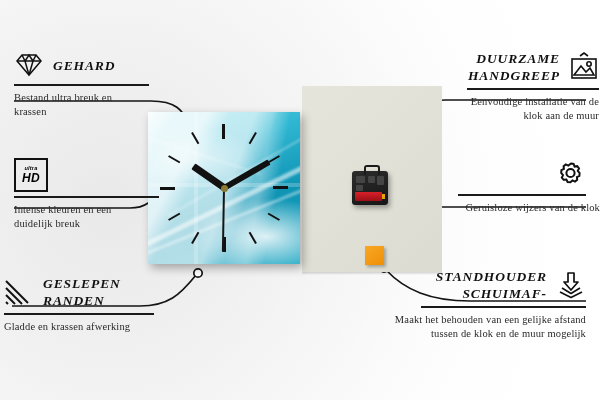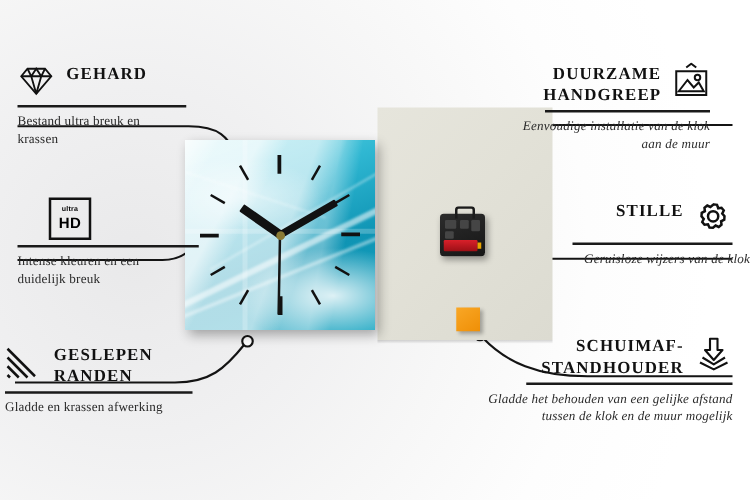--- a/index.html
+++ b/index.html
@@ -82,38 +82,38 @@
   .mechanism .battery:after{
     content:"";position:absolute;right:-3px;top:2px;width:3px;height:5px;background:#e8a400;
   }
   .spacer-foam{
     position:absolute;left:365px;top:246px;width:19px;height:19px;
     background:linear-gradient(145deg,#f9a726,#ef8f06);
     box-shadow:2px 2px 3px rgba(0,0,0,.28);
   }
   
   .callout{position:absolute;width:215px;}
-  .callout .head{display:flex;gap:9px;}
+  .callout .head{display:flex;align-items:center;gap:9px;font-style:italic;}
   .callout.right .head{flex-direction:row-reverse;}
   .callout .title{
     font-size:13.5px;font-weight:700;letter-spacing:.9px;color:#111;
     line-height:1.26;text-transform:uppercase;
   }
   .callout.left .title{text-align:left;}
   .callout.right .title{text-align:right;}
   .callout .rule{height:1.5px;background:#1a1a1a;margin:4px 0 5px;}
   .callout .desc{
     font-size:10.5px;line-height:1.34;color:#2a2a2a;letter-spacing:.15px;
   }
-  .callout.right .desc{text-align:right;font-style:italic;}
+  .callout.right .desc{text-align:right;}
   .ico{width:30px;height:30px;flex:0 0 30px;display:block;}
   .ico svg{display:block;width:30px;height:30px;}
   .hdicon{
     width:30px;height:30px;flex:0 0 30px;border:2px solid #111;
-    display:flex;flex-direction:column;align-items:center;justify-content:center;line-height:1;margin-left:25px;
+    display:flex;flex-direction:column;align-items:center;justify-content:center;line-height:1;
   }
   .hdicon .u{font-size:5.6px;font-weight:700;letter-spacing:.2px;font-family:"Liberation Sans",sans-serif;}
   .hdicon .hd{font-size:12px;font-weight:700;letter-spacing:.3px;font-family:"Liberation Sans",sans-serif;margin-top:1px;}
   svg.conn{position:absolute;left:0;top:0;width:600px;height:400px;pointer-events:none;}
 </style>
 </head>
 <body>
 
 <div id="stage">
 
@@ -243,21 +243,21 @@
       </span>
       <div class="title">
         <div>GESLEPEN</div>
         <div>RANDEN</div>
       </div>
     </div>
     <div class="rule" style="width:150px"></div>
     <div class="desc" style="width:160px">Gladde en krassen afwerking</div>
   </div>
 
-  <div class="callout right" style="left:353px;top:50px;">
+  <div class="callout right" style="left:384px;top:50px;">
     <div class="head">
       <span class="ico">
         <svg viewBox="0 0 30 30">
             <g fill="none" stroke="#111" stroke-width="1.6">
           <rect x="3" y="7" width="24" height="19"></rect>
           <path d="M11 4 L15 1 L19 4"></path>
           <path d="M5 23 L12 14 L17 20 L21 16 L25 23 Z" fill="none"></path>
           <circle cx="20" cy="12" r="2.2"></circle>
         </g>
           </svg>
@@ -275,40 +275,39 @@
     <div class="head">
       <span class="ico">
         <svg viewBox="0 0 30 30">
             <g fill="none" stroke="#111" stroke-width="2">
           <path d="M15 3.5 L17.6 3.9 L18.6 6.6 L21.2 6.2 L23 8.4 L21.8 10.9 L23.6 13 L23.4 15.8 L20.9 17 L21.2 19.8 L19 21.6 L16.5 20.4 L14.4 22.2 L11.6 22 L10.4 19.5 L7.6 19.8 L5.8 17.6 L7 15.1 L5.2 13 L5.4 10.2 L7.9 9 L7.6 6.2 L9.8 4.4 L12.3 5.6 Z"></path>
           <circle cx="14.5" cy="13" r="4.1"></circle>
         </g>
           </svg>
       </span>
       <div class="title">
-        <div>STILLE</div>
       </div>
     </div>
     <div class="rule" style="width:128px;margin-left:87px"></div>
     <div class="desc" style="width:140px;margin-left:89px">Geruisloze wijzers van de klok</div>
   </div>
 
   <div class="callout right" style="left:371px;top:268px;width:215px;">
     <div class="head">
       <span class="ico">
         <svg viewBox="0 0 30 30">
             <g fill="none" stroke="#111" stroke-width="1.7" stroke-linejoin="round">
           <path d="M12 3 L18 3 L18 12 L22 12 L15 20 L8 12 L12 12 Z"></path>
           <path d="M6 18 L15 23.5 L24 18"></path>
           <path d="M4 22 L15 27.5 L26 22"></path>
         </g>
           </svg>
       </span>
       <div class="title">
+        <div>STANDHOUDER</div>
         <div>SCHUIMAF-</div>
-        <div>STANDHOUDER</div>
       </div>
     </div>
     <div class="rule" style="width:165px;margin-left:50px"></div>
-    <div class="desc" style="width:196px;margin-left:19px">Gladde het behouden van een gelijke afstand tussen de klok en de muur mogelijk</div>
+    <div class="desc" style="width:196px;margin-left:19px">Maakt het behouden van een gelijke afstand tussen de klok en de muur mogelijk</div>
   </div>
 
 </div>
 
 </body></html>

